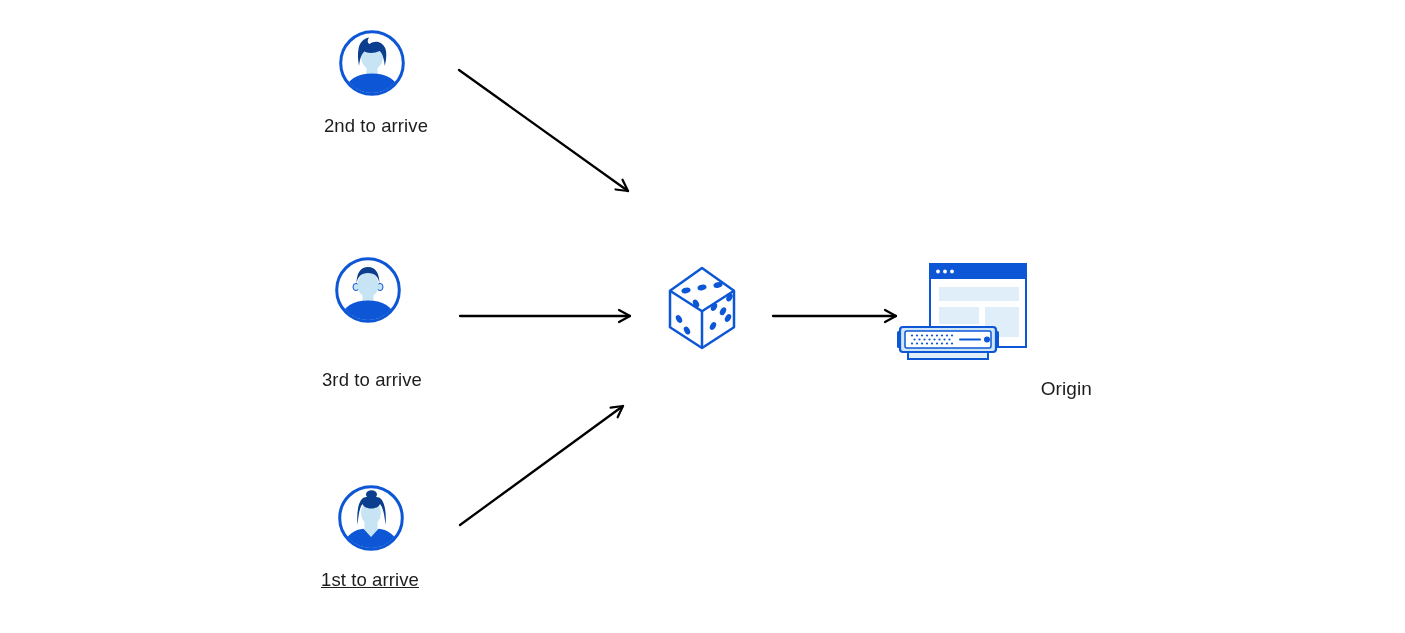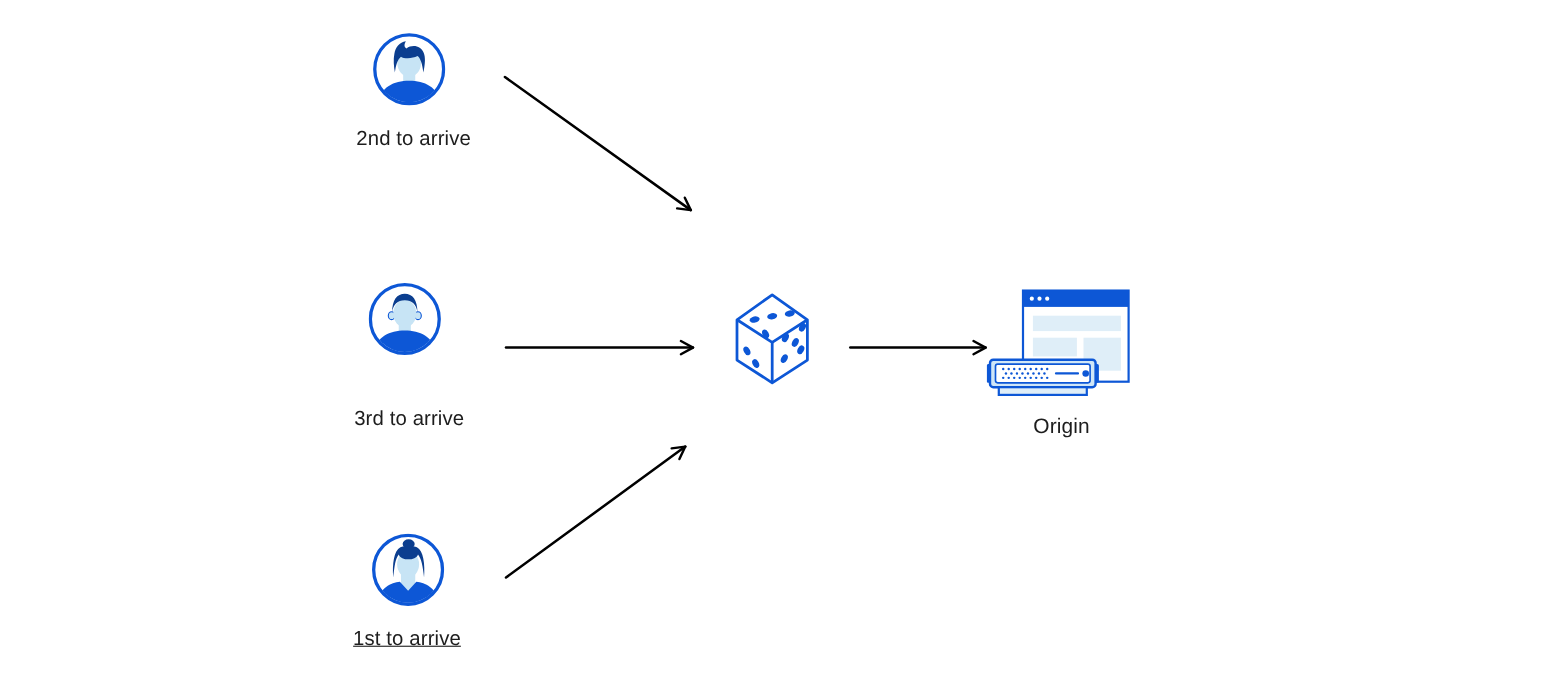--- a/index.html
+++ b/index.html
@@ -177,15 +177,15 @@
             <circle cx="45" cy="80.5" r="1.1"></circle>
             <circle cx="50" cy="80.5" r="1.1"></circle>
             <circle cx="55" cy="80.5" r="1.1"></circle>
         </g>
         <line x1="63" y1="76.5" x2="83" y2="76.5" class="s-accent" stroke-width="2" stroke-linecap="round"></line>
         <circle cx="90" cy="76.5" r="3" class="f-accent"></circle>
         <rect x="11" y="89" width="80" height="7" class="f-pale s-accent" stroke-width="2"></rect>
       </g>
     </svg>
   </div>
-  <div class="node-label" style="left:885px;top:379px;font-size:19px;">Origin</div>
+  <div class="node-label" style="left:932px;top:379px;font-size:19px;text-align:right;">Origin</div>
 
 </div>
 
 </body></html>

